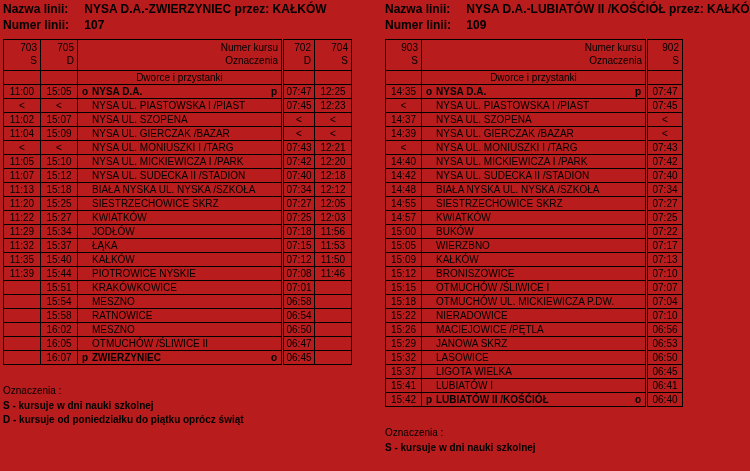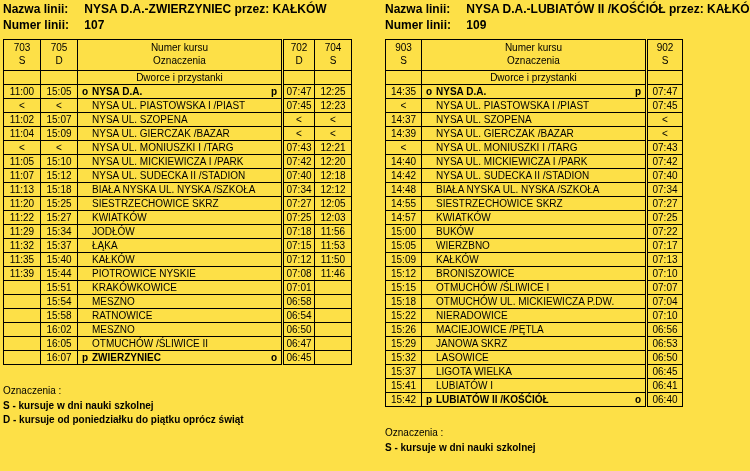--- a/index.html
+++ b/index.html
@@ -1,33 +1,33 @@
 <!DOCTYPE html>
 <html><head>
 <meta charset="utf-8">
 <style>
   html,body { margin:0; padding:0; background:#fff; }
   #sheet {
-    position:relative; width:750px; height:471px; background:#fde047;
+    position:relative; width:750px; height:471px; background:#b91c1c;
     font-family:"Liberation Sans", sans-serif; color:#000; overflow:hidden;
   }
   .block { position:absolute; top:1px; }
   #block0 { left:3px;  width:372px; }
   #block1 { left:385px; width:364px; }
 
   .title-line { font-weight:bold; font-size:12px; line-height:16px; white-space:nowrap; }
   .tlabel { display:inline-block; min-width:78px; }
 
   table.tt { border-collapse:collapse; table-layout:fixed; margin-top:6px; }
   .tt th, .tt td {
     border:1px solid #000; padding:0 2px; font-size:10px; line-height:13px;
     height:13px; overflow:hidden; white-space:nowrap; font-weight:normal;
     vertical-align:middle; text-align:center;
   }
-  .tt th.h1 { height:28px; vertical-align:top; text-align:center; padding:1px 3px; }
+  .tt th.h1 { height:28px; vertical-align:top; text-align:right; padding:1px 3px; }
   .tt th.h2 { height:12px; text-align:center; padding:0 3px; }
   .tt td.gapL, .tt th.gapL { border-left:3px double #000; }
   .tt td.name { text-align:left; position:relative; padding-left:14px; }
   .tt td.name .pre { position:absolute; left:4px; font-weight:bold; }
   .tt td.name .post { position:absolute; right:4px; font-weight:bold; }
   .tt tr.boldrow td.name { font-weight:bold; }
 
   
   .t0 col.c0{width:37px}.t0 col.c1{width:37px}.t0 col.c2{width:205px}.t0 col.c3{width:32px}.t0 col.c4{width:37px}
   .t1 col.c0{width:36px}.t1 col.c1{width:225px}.t1 col.c2{width:36px}

